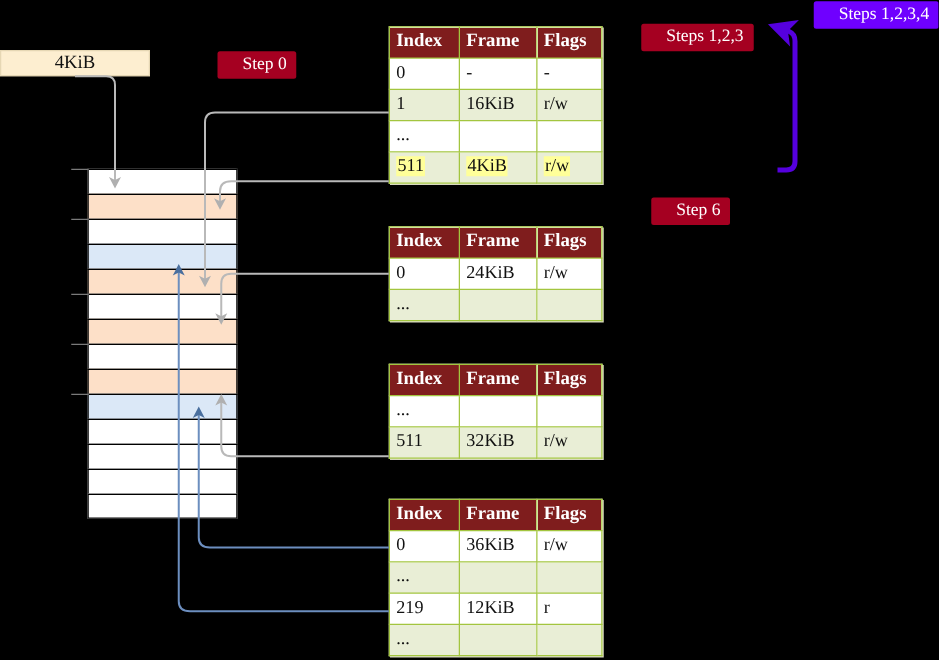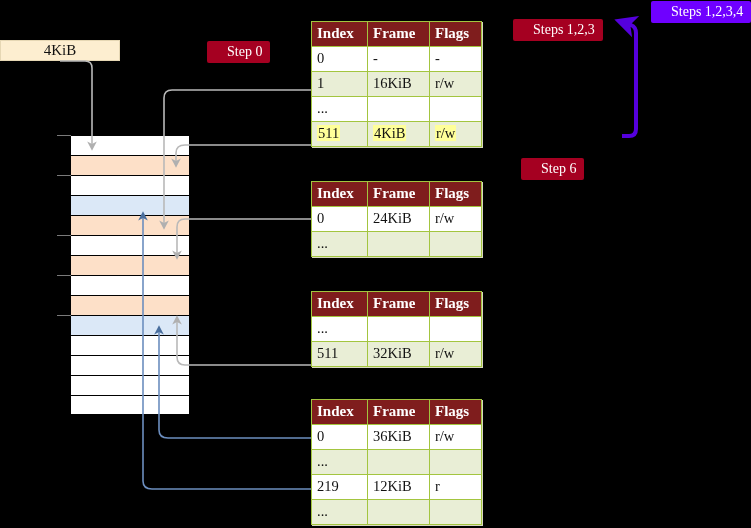--- a/index.html
+++ b/index.html
@@ -118,21 +118,21 @@
 </style>
 </head>
 <body>
 
 <div id="canvas">
 
   <div class="kib-box" style="left:0px; top:40px; width:120px; height:21px; line-height:19px;">
     <span>4KiB</span>
   </div>
 
-  <div class="badge crimson" style="left:207px; top:41px;">
+  <div class="badge crimson" style="left:174px; top:41px;">
     <span>Step 0</span>
   </div>
 
   <div class="badge crimson" style="left:513px; top:19px;">
     <span>Steps 1,2,3</span>
   </div>
 
   <div class="badge violet" style="left:651px; top:1px;">
     <span>Steps 1,2,3,4</span>
   </div>

